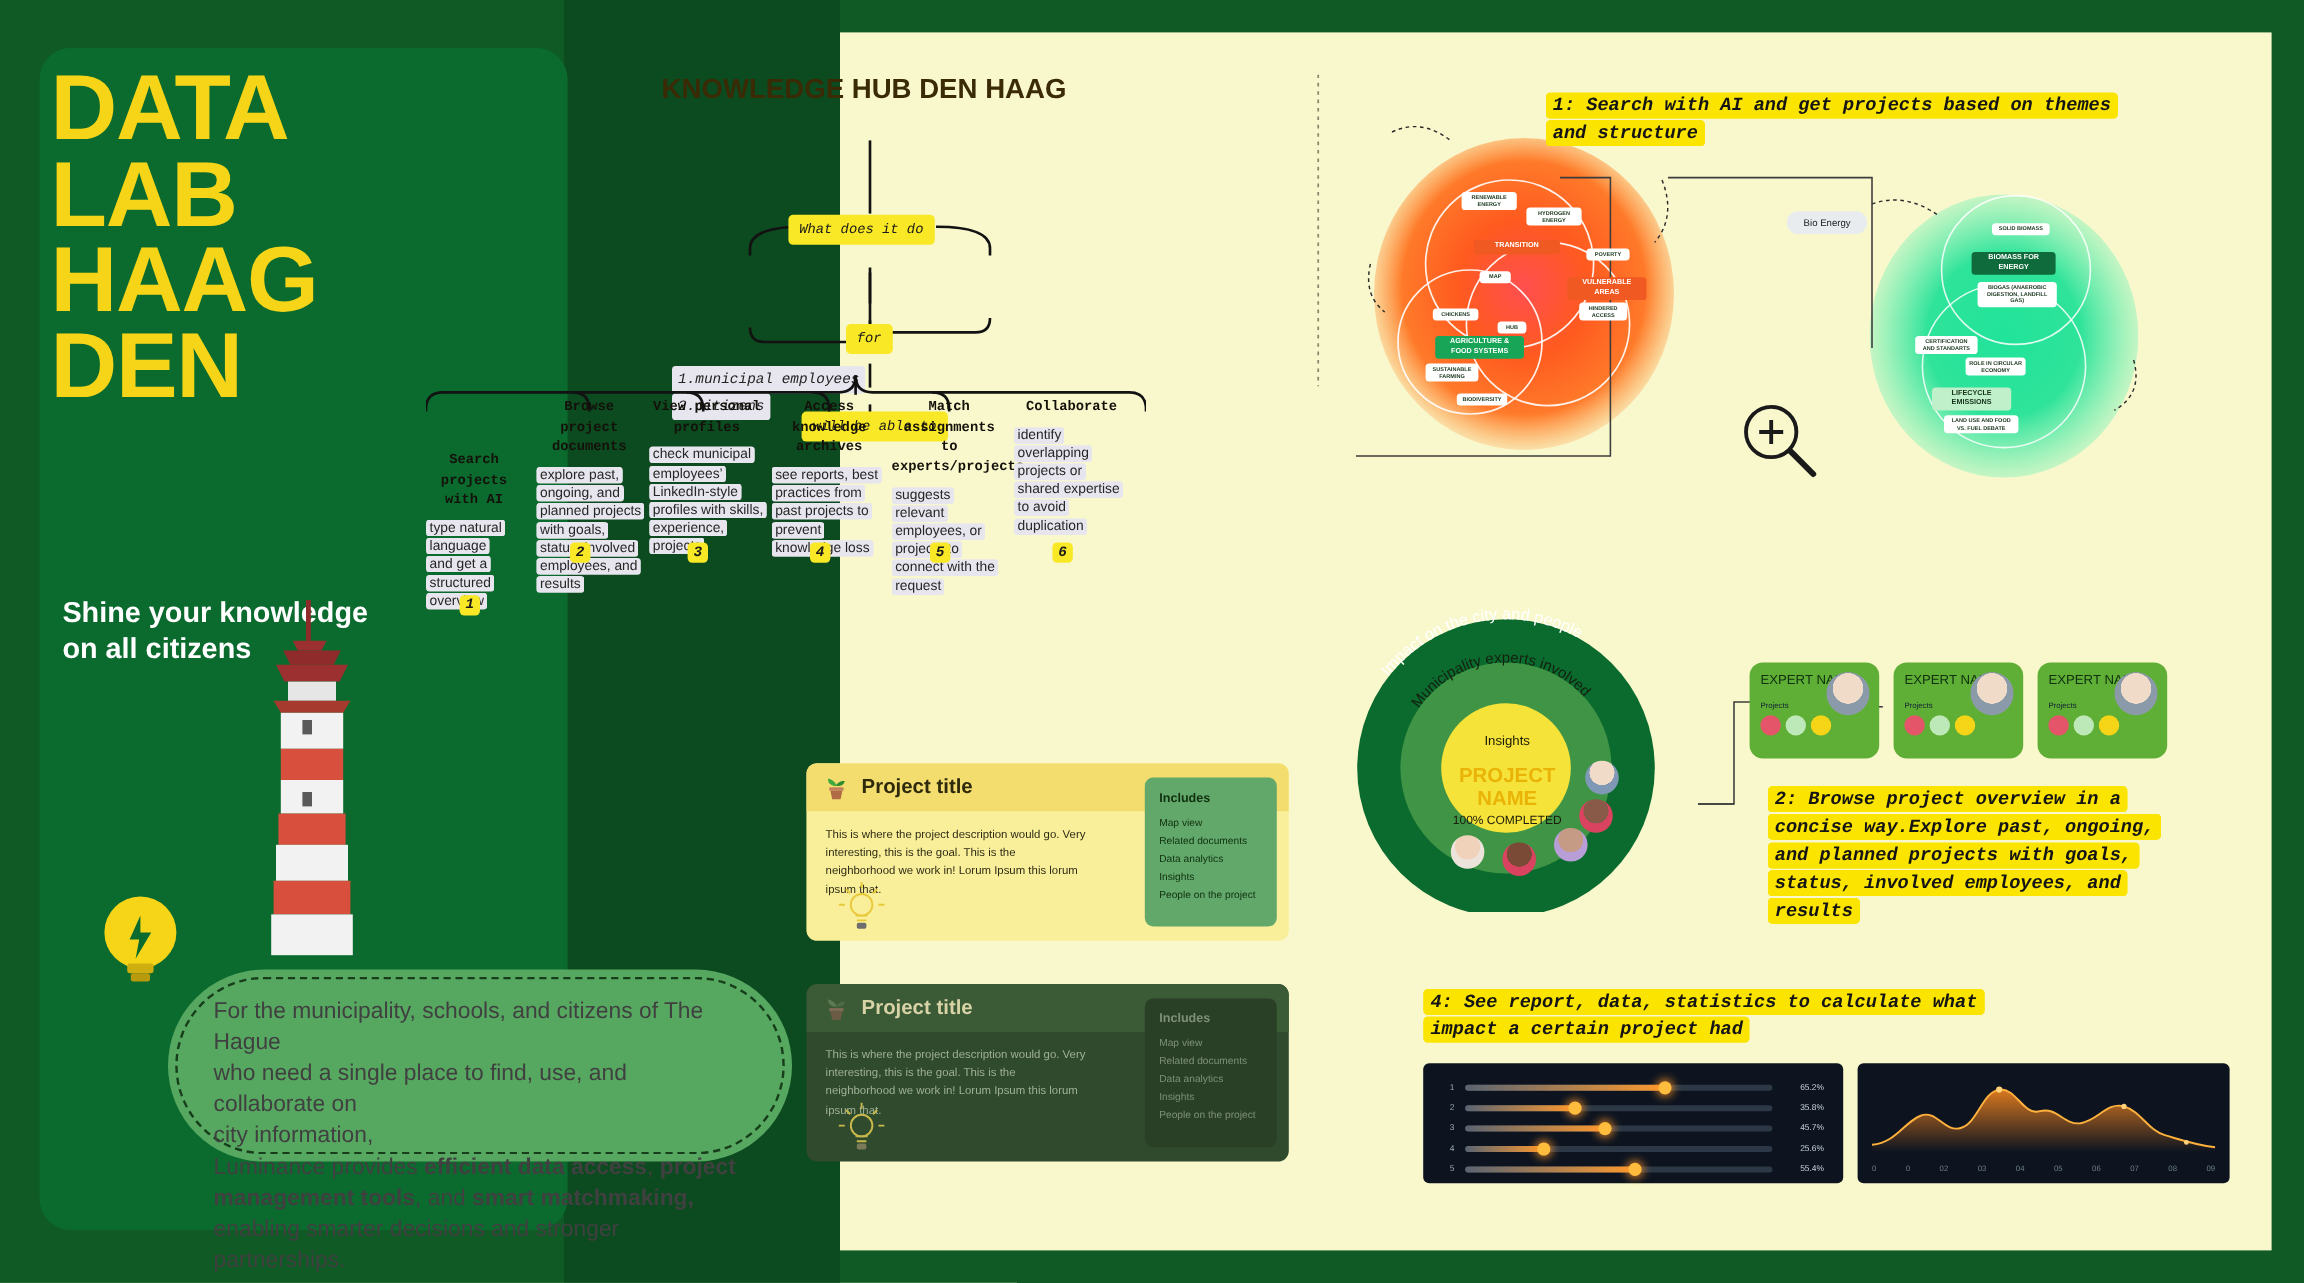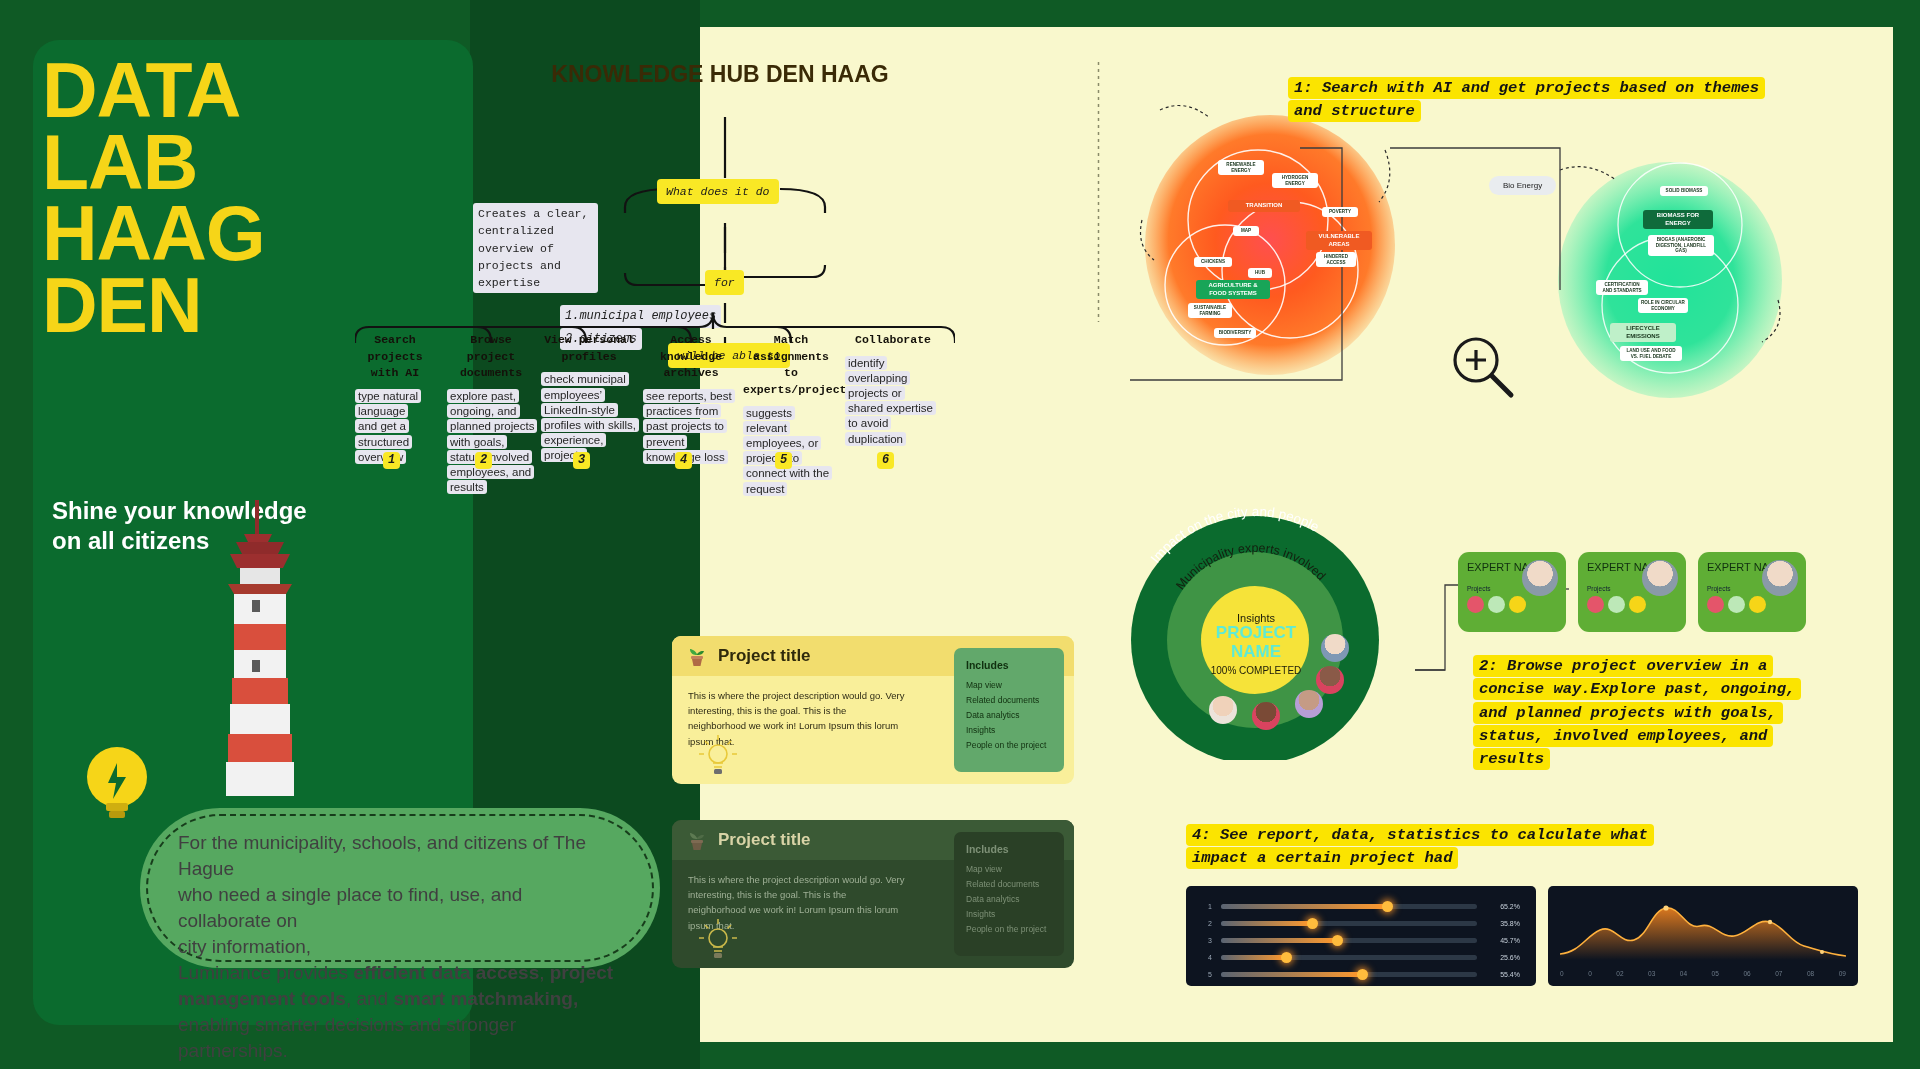--- a/index.html
+++ b/index.html
@@ -245,23 +245,20 @@
         <path d="M285 172 V198"></path>
         <path d="M285 212 V235"></path>
         <path d="M285 248 V268"></path>
         <path d="M285 282 V300"></path>
       </g>
     </svg>
 
     <div style="position:absolute; left:217px; top:124px;">
       <span class="tag-yellow">What does it do</span>
     </div>
-    <div style="position:absolute; left:33px; top:148px; width:125px;">
-      <span class="tag-grey">Creates a clear, centralized overview of projects and expertise</span>
-    </div>
     <div style="position:absolute; left:265px; top:215px;">
       <span class="tag-yellow">for</span>
     </div>
     <div style="position:absolute; left:120px; top:250px; text-align:left;">
       <div><span class="tag-grey-i">1.municipal employees</span></div>
       <div><span class="tag-grey-i">2.citizens</span></div>
     </div>
     <div style="position:absolute; left:228px; top:288px;">
       <span class="tag-yellow">will be able to</span>
     </div>
@@ -273,21 +270,21 @@
       <path d="M358 8 q0 14 14 14 H586 q14 0 14 14 V38"></path>
       <path d="M37 22 q14 0 14 14 V38" transform="translate(85,0)"></path>
       <path d="M37 22 q14 0 14 14 V38" transform="translate(180,0)"></path>
       <path d="M37 22 q14 0 14 14 V38" transform="translate(285,0)"></path>
       <path d="M37 22 q14 0 14 14 V38" transform="translate(385,0)"></path>
       <path d="M358 8 V24"></path>
     </g>
   </svg>
 
   <div class="cols">
-    <div class="col" style="left:0px; width:80px;">
+    <div class="col" style="left:0px; width:80px;margin-top:44px;">
       <div class="col-head">Search projects with AI</div>
       <div class="col-desc" style="width:68px;"><span>type natural language and get a structured overview</span></div>
       <div class="col-num" style="left:28px; top:120px;">1</div>
     </div>
     <div class="col" style="left:92px; width:88px;">
       <div class="col-head">Browse project documents</div>
       <div class="col-desc" style="width:88px;"><span>explore past, ongoing, and planned projects with goals, status, involved employees, and results</span></div>
       <div class="col-num" style="left:28px; top:120px;">2</div>
     </div>
     <div class="col" style="left:186px; width:96px;">
@@ -454,21 +451,21 @@
       <circle cx="160" cy="150" r="54" fill="#f6e339"></circle>
       <text font-size="13.5" fill="#ffffff" font-family="Liberation Sans, sans-serif">
         <textPath href="#arcOuter" startOffset="21%">Impact on the city and people</textPath>
       </text>
       <text font-size="12.5" fill="#14210f" font-family="Liberation Sans, sans-serif">
         <textPath href="#arcMid" startOffset="19%">Municipality experts involved</textPath>
       </text>
     </svg>
     <div style="position:absolute; left:106px; top:122px; width:110px; text-align:center;">
       <div style="font-size:11px; color:#1b1b0a;">Insights</div>
-      <div style="font-size:17px; font-weight:800; color:#5eead4; line-height:1.1; margin-top:0;">PROJECT NAME</div>
+      <div style="font-size:17px; font-weight:800; color:#eab308; line-height:1.1; margin-top:14px;">PROJECT NAME</div>
       <div style="font-size:10px; color:#1b1b0a; margin-top:4px; line-height:1.2;">100% COMPLETED</div>
     </div>
     
     <div class="avatar" style="left:226px; top:144px; width:28px; height:28px; background:radial-gradient(circle at 50% 35%, #f0dac8 45%, #7e98b5 46%);"></div>
     <div class="avatar" style="left:221px; top:176px; width:28px; height:28px; background:radial-gradient(circle at 50% 35%, #8a5a48 45%, #d9435f 46%);"></div>
     <div class="avatar" style="left:200px; top:200px; width:28px; height:28px; background:radial-gradient(circle at 50% 35%, #c59b85 45%, #b79ed6 46%);"></div>
     <div class="avatar" style="left:157px; top:212px; width:28px; height:28px; background:radial-gradient(circle at 50% 35%, #7a4a36 45%, #d9435f 46%);"></div>
     <div class="avatar" style="left:114px; top:206px; width:28px; height:28px; background:radial-gradient(circle at 50% 35%, #f0d2ba 45%, #ece3da 46%);"></div>
   </div>
 

